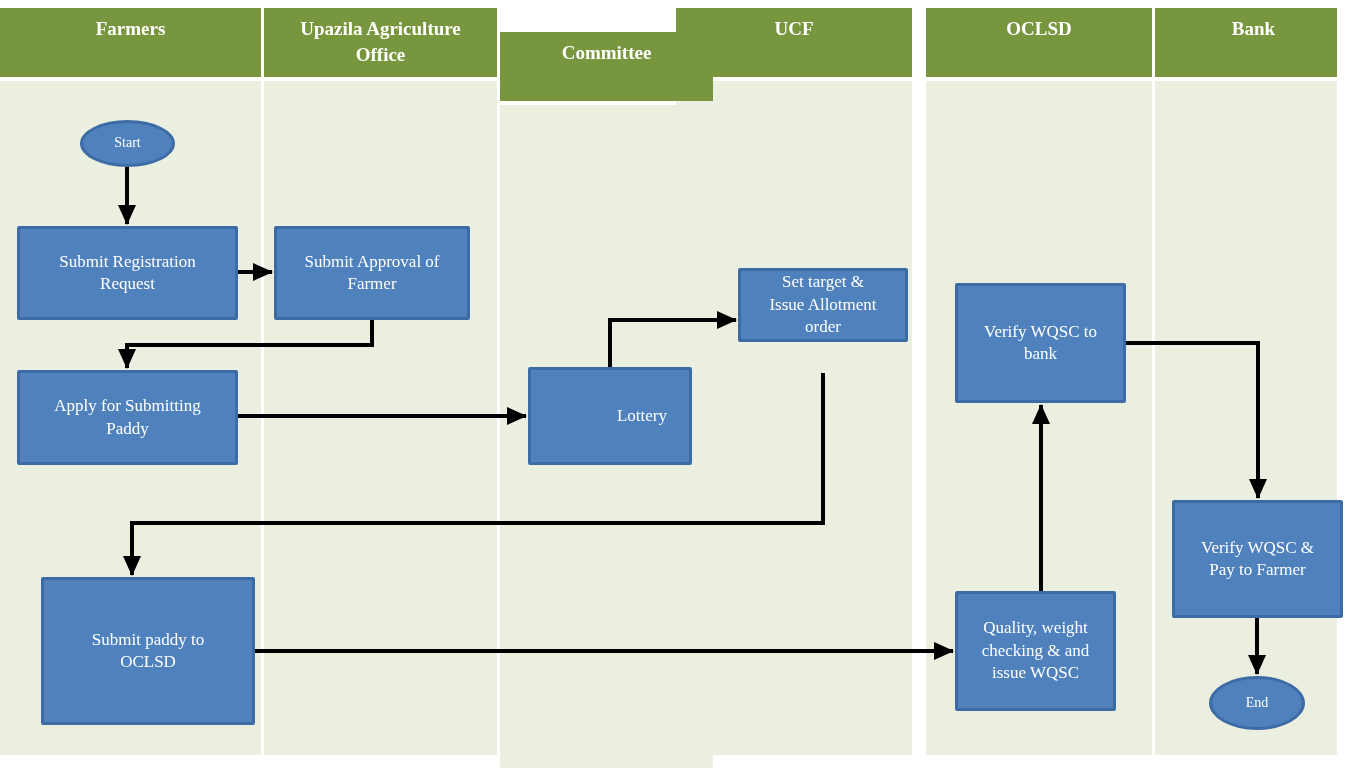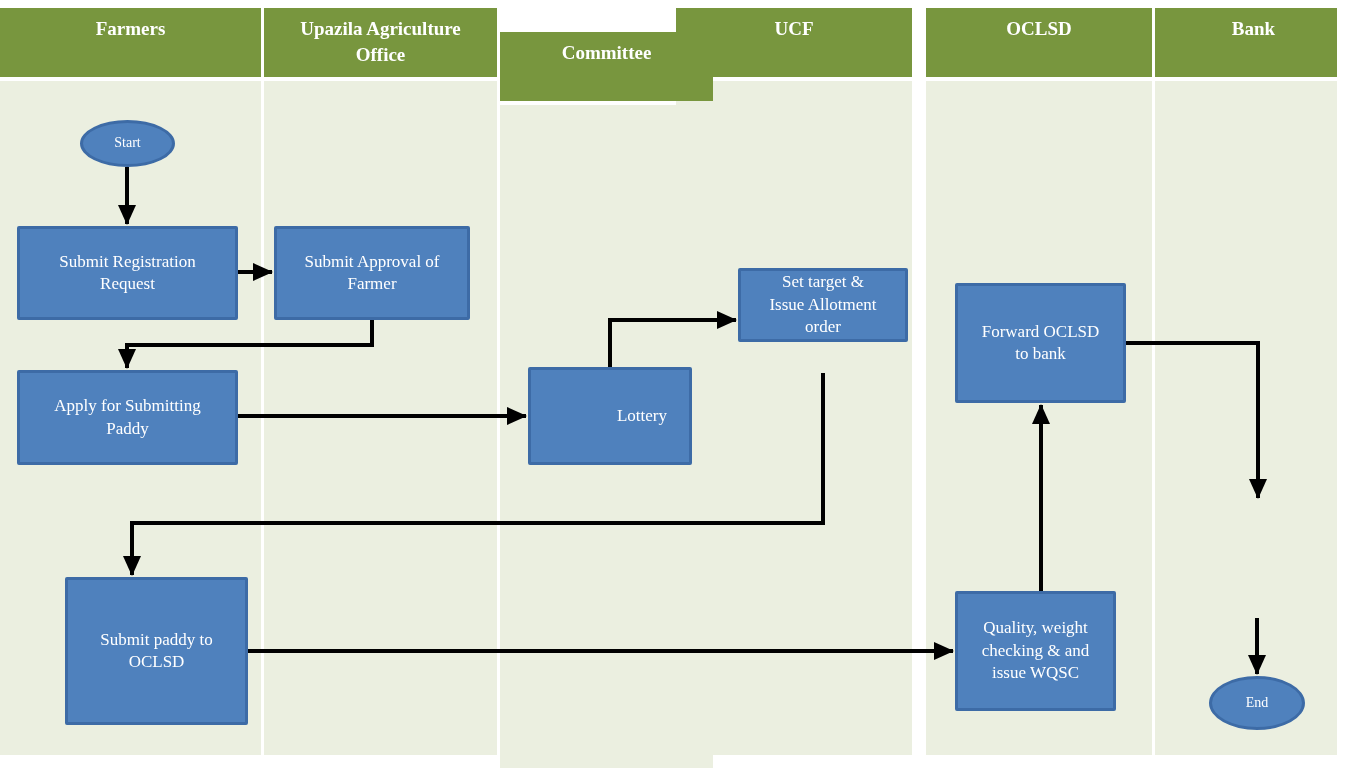--- a/index.html
+++ b/index.html
@@ -86,21 +86,21 @@
   .lane-5 { left: 1155px; width: 182px; padding-left: 25px; }
 
   
   .n-start     { left: 80px;   top: 120px; width: 95px;  height: 47px; text-align: center; }
   .n-submitreg { left: 17px;   top: 226px; width: 221px; height: 94px; }
   .n-approval  { left: 274px;  top: 226px; width: 196px; height: 94px; }
   .n-apply     { left: 17px;   top: 370px; width: 221px; height: 95px; }
   .n-lottery   { left: 528px;  top: 367px; width: 164px; height: 98px; justify-content: flex-end; }
   .n-settarget { left: 738px;  top: 268px; width: 170px; height: 74px; }
   .n-forward   { left: 955px;  top: 283px; width: 171px; height: 120px; }
-  .n-submitpad { left: 41px;   top: 577px; width: 183px; height: 148px; margin-left: 24px; }
+  .n-submitpad { left: 41px;   top: 577px; width: 214px; height: 148px; }
   .n-quality   { left: 955px;  top: 591px; width: 161px; height: 120px; justify-content: center; }
   .n-verify    { left: 1172px; top: 500px; width: 171px; height: 118px; }
   .n-end       { left: 1209px; top: 676px; width: 96px;  height: 54px; }
 </style>
 </head>
 <body>
 
 <div class="canvas">
 
   <div class="lane-body lane-0"></div>
@@ -165,29 +165,32 @@
 
   <div class="node n-lottery">
     <span>Lottery</span>
   </div>
 
   <div class="node n-settarget">
     <span>Set target &amp; Issue Allotment order</span>
   </div>
 
   <div class="node n-forward">
-    <span>Forward OCLSD to bank</span>
+    <span>Verify WQSC to bank</span>
   </div>
 
   <div class="node n-submitpad">
     <span>Submit paddy to OCLSD</span>
   </div>
 
   <div class="node n-quality">
     <span>Quality, weight checking &amp; and issue WQSC</span>
   </div>
 
+  <div class="node n-verify">
+    <span>Verify WQSC &amp; Pay to Farmer</span>
+  </div>
 
   <div class="node terminator n-end">
     <span>End</span>
   </div>
 
 </div>
 
 </body></html>

